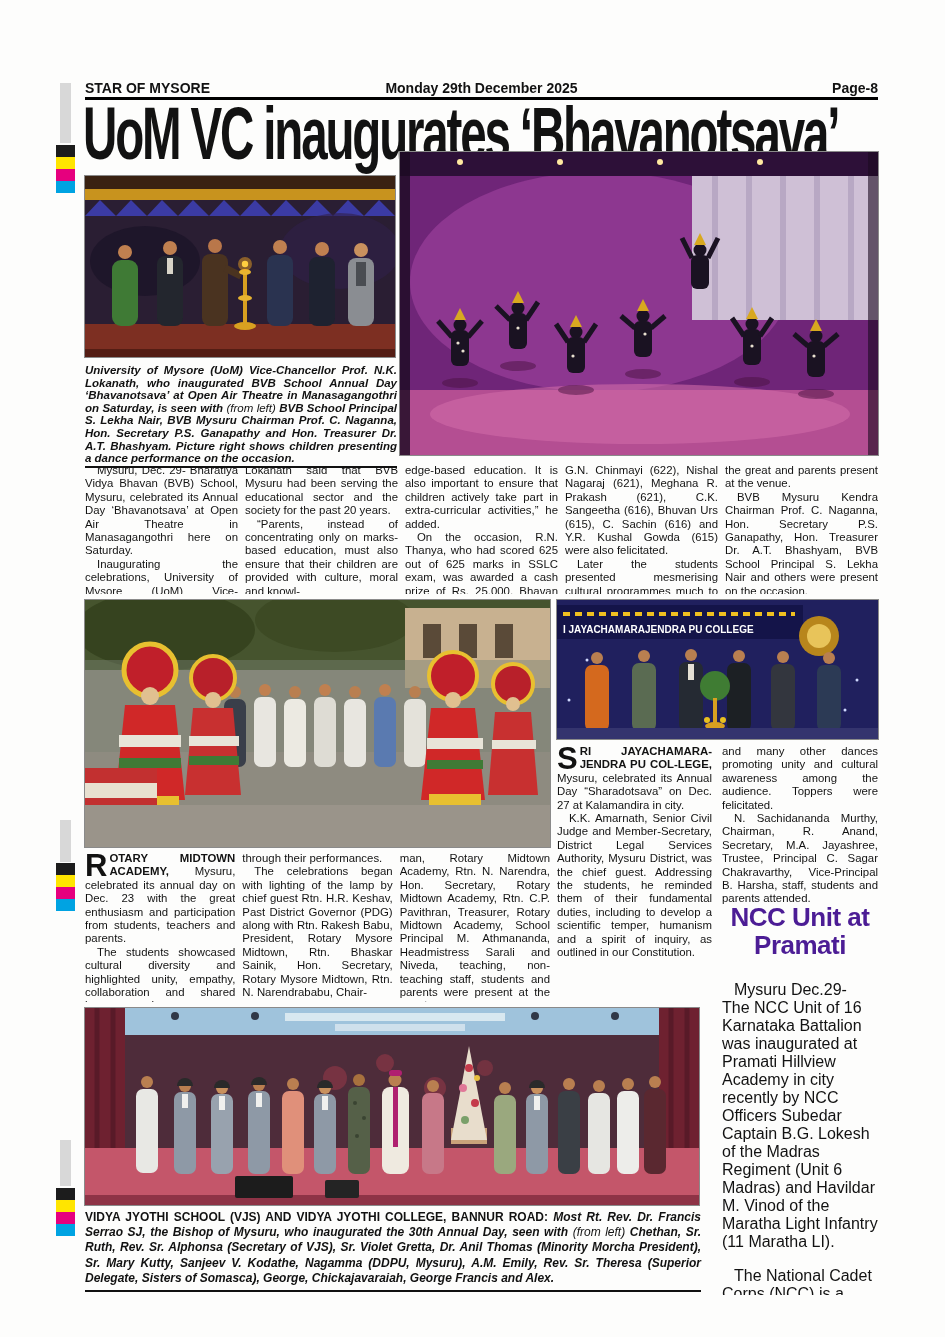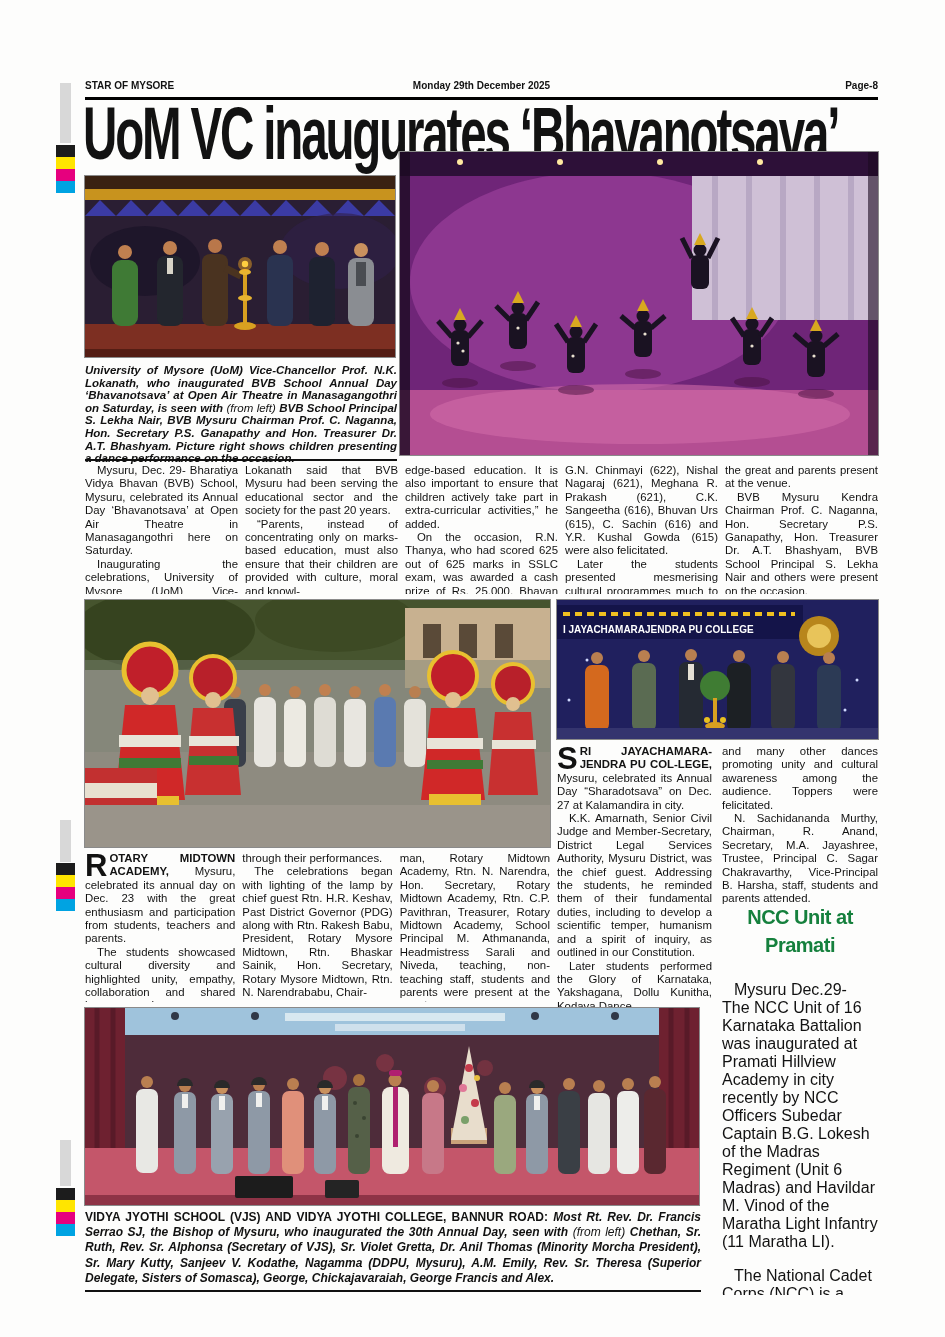--- a/index.html
+++ b/index.html
@@ -3,50 +3,50 @@
 <meta charset="utf-8">
 <style>
   html,body{margin:0;padding:0;background:#e9e9e9;}
   .page{position:relative;width:945px;height:1337px;background:#fdfdfc;margin:0 auto;
         font-family:"Liberation Sans",sans-serif;color:#121212;overflow:hidden;}
   
   .regbar{position:absolute;left:60px;width:11px;background:#d8d8d8;}
   .regsw{position:absolute;left:56px;width:19px;height:12px;}
   .sw-k{background:#1c1c1c}.sw-y{background:#ffe500}.sw-m{background:#e6007e}.sw-c{background:#00a3e2}
   
-  .mast{position:absolute;left:85px;top:80px;width:793px;height:16px;font-weight:bold;font-size:10px;}
+  .mast{position:absolute;left:85px;top:80px;width:793px;height:16px;font-weight:bold;font-size:14px;}
   .mast .mt{position:absolute;left:0;}
   .mast .md{position:absolute;left:0;width:100%;text-align:center;}
   .mast .mp{position:absolute;right:0;}
   .mastrule{position:absolute;left:85px;top:97px;width:793px;height:3px;background:#000;}
   
   .headline{position:absolute;left:83px;top:99px;width:795px;height:70px;overflow:visible;}
   .headline span{display:inline-block;white-space:nowrap;font-weight:bold;font-size:66px;
     letter-spacing:-3px;transform:scale(0.72,1.12);transform-origin:left top;line-height:62px;}
   
   .photo{position:absolute;box-shadow:0 0 0 1px #8a8a8a;overflow:hidden;background:#15803d;}
   .photo svg{display:block;}
   
   .cap{position:absolute;font-size:11.5px;font-weight:bold;font-style:italic;line-height:12.6px;
        text-align:justify;color:#111;}
   .cap .fl{font-weight:normal;}
-  .cap1{left:85px;top:364px;width:312px;height:92px;border-bottom:2px solid #111;padding-bottom:3px;}
+  .cap1{left:85px;top:364px;width:312px;height:92px;border-bottom:2px solid #111;padding-bottom:10px;}
   .cap5{left:85px;top:1210px;width:616px;height:66px;border-bottom:2px solid #111;padding-bottom:14px;line-height:15.2px;font-size:12px;}
   .cap5 .lead{font-style:normal;}
   
   .colrow{position:absolute;display:flex;gap:7px;}
   .col{flex:1;overflow:hidden;}
   .abscol{position:absolute;overflow:hidden;}
   .col p,.abscol p{margin:0;font-size:11.4px;line-height:13.4px;text-align:justify;}
   p.ind{text-indent:12px;}
   .dcap{float:left;font-size:31px;line-height:25px;font-weight:bold;padding:1px 2px 0 0;}
   .blead{font-weight:bold;}
   
-  .ncc-h{position:absolute;left:722px;top:903px;width:156px;text-align:center;color:#15803d;
-         font-weight:bold;font-size:20px;line-height:28px;letter-spacing:-0.5px;}
+  .ncc-h{position:absolute;left:722px;top:903px;width:156px;text-align:center;color:#4c1d95;
+         font-weight:bold;font-size:26px;line-height:28px;letter-spacing:-0.5px;}
   .ncc-b{position:absolute;left:722px;top:965px;width:156px;height:330px;overflow:hidden;}
 </style>
 </head>
 <body>
 
 <div class="page">
 
   <div class="regbar" style="top:83px;height:60px;"></div>
   <div class="regsw sw-k" style="top:145px;"></div>
   <div class="regsw sw-y" style="top:157px;"></div>
@@ -338,21 +338,20 @@
         <circle cx="150" cy="120" r="3" fill="#e8c020"></circle>
           <circle cx="166" cy="120" r="3" fill="#e8c020"></circle>
       </g>
       <rect y="128" width="321" height="11" fill="#34346e"></rect>
     </svg>
   </div>
 
   <div class="abscol" style="left:557px;top:745px;width:155px;height:262px;">
     <p><span class="dcap">S</span><span class="blead">RI JAYACHAMARA-JENDRA PU COL-LEGE,</span><span> Mysuru, celebrated its Annual Day “Sharadotsava” on Dec. 27 at Kalamandira in city.</span></p>
     <p class="ind">K.K. Amarnath, Senior Civil Judge and Member-Secretary, District Legal Services Authority, Mysuru District, was the chief guest. Addressing the students, he reminded them of their fundamental duties, including to develop a scientific temper, humanism and a spirit of inquiry, as outlined in our Constitution.</p>
-    <p class="ind">Later students performed the Glory of Karnataka, Yakshagana, Dollu Kunitha, Kodava Dance</p>
   </div>
   <div class="abscol" style="left:722px;top:745px;width:156px;height:160px;">
     <p>and many other dances promoting unity and cultural awareness among the audience.  Toppers were felicitated.</p>
     <p class="ind">N. Sachidananda Murthy, Chairman, R. Anand, Secretary, M.A. Jayashree, Trustee, Principal C. Sagar Chakravarthy, Vice-Principal B. Harsha, staff, students and parents attended.</p>
   </div>
 
   <div class="colrow" style="left:85px;top:852px;width:465px;height:150px;">
     <div class="col">
       <p><span class="dcap">R</span><span class="blead">OTARY MIDTOWN ACADEMY,</span><span> Mysuru, celebrated its annual day on Dec. 23 with the great enthusiasm  and participation from students, teachers and parents.</span></p>
       <p class="ind">The students showcased cultural  diversity and highlighted unity, empathy, collaboration and shared human experiences</p>

